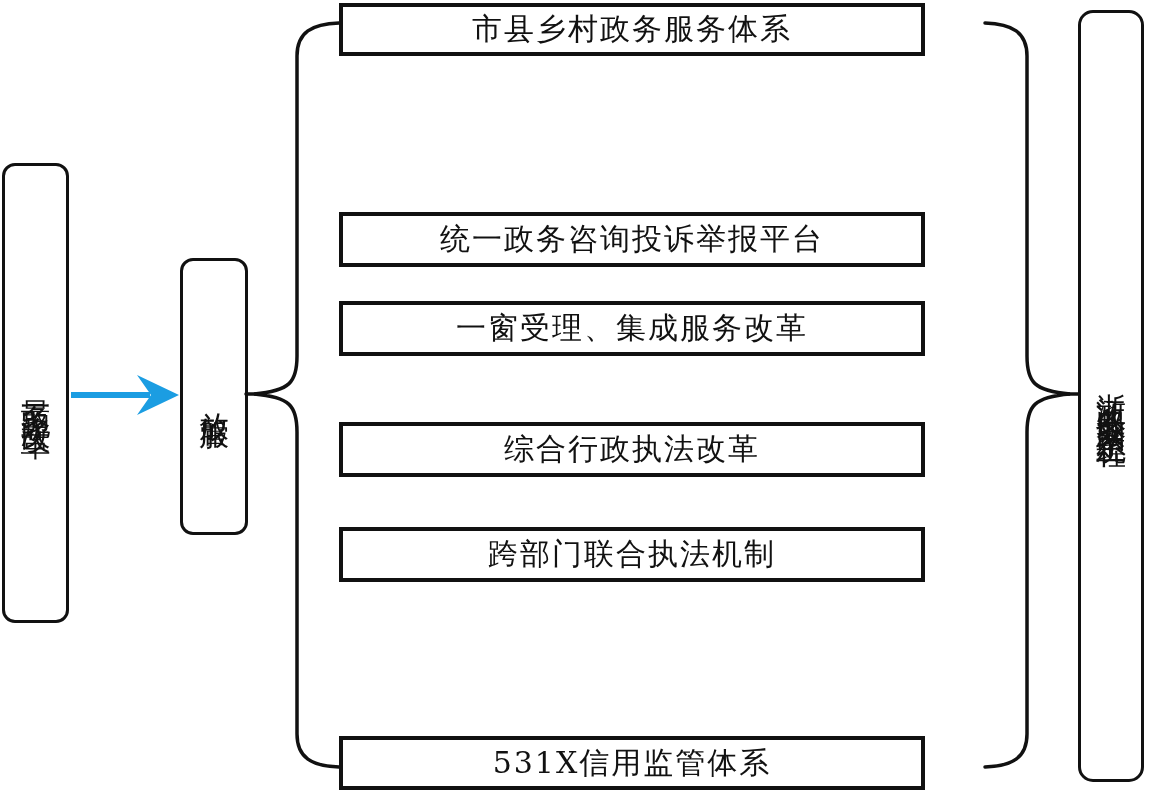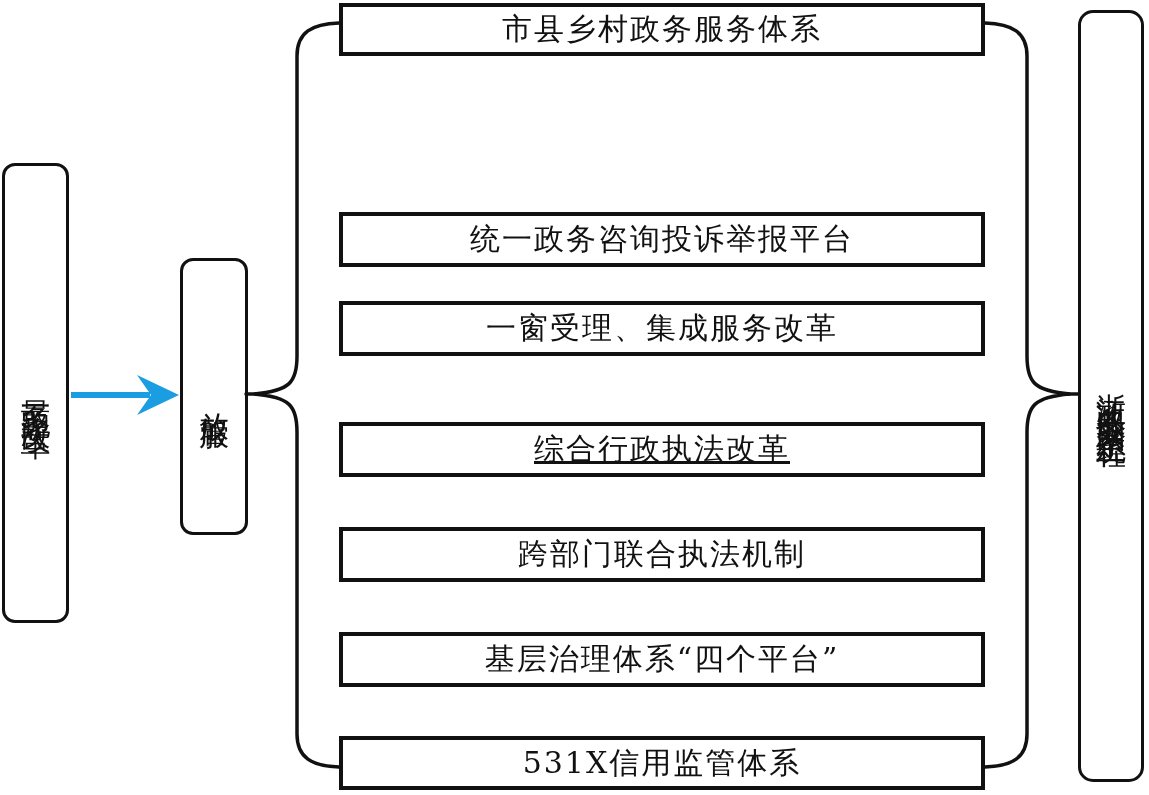--- a/index.html
+++ b/index.html
@@ -30,21 +30,21 @@
     writing-mode: vertical-rl;
     text-orientation: upright;
     font-size: 30px;
     letter-spacing: 5px;
     line-height: 1;
     white-space: nowrap;
   }
   .hbox {
     position: absolute;
     left: 339px;
-    width: 646px;
+    width: 586px;
     height: 55px;
     border: 4px solid #111111;
     background: #ffffff;
     display: flex;
     align-items: center;
     justify-content: center;
     box-sizing: border-box;
     font-size: 30px;
     letter-spacing: 2px;
     white-space: nowrap;
@@ -99,28 +99,25 @@
 
   <div class="hbox" style="top:3px; height:53px;">
     <span>市县乡村政务服务体系</span>
   </div>
   <div class="hbox" style="top:212px;align-items:center;">
     <span>统一政务咨询投诉举报平台</span>
   </div>
   <div class="hbox" style="top:301px;">
     <span>一窗受理、集成服务改革</span>
   </div>
-  <div class="hbox" style="top:422px;text-decoration:underline;">
+  <div class="hbox" style="top:422px;">
     <span>综合行政执法改革</span>
   </div>
   <div class="hbox" style="top:527px;">
     <span>跨部门联合执法机制</span>
-  </div>
-  <div class="hbox" style="top:632px;">
-    <span>基层治理体系“四个平台”</span>
   </div>
   <div class="hbox" style="top:736px; height:54px;text-align:right;">
     <span>531X信用监管体系</span>
   </div>
 
   <div class="vbox" style="left:1078px; top:10px; width:66px; height:772px; border-radius:15px;">
     <span class="vtext">浙江政务服务网系统工程</span>
   </div>
 
 </div>

